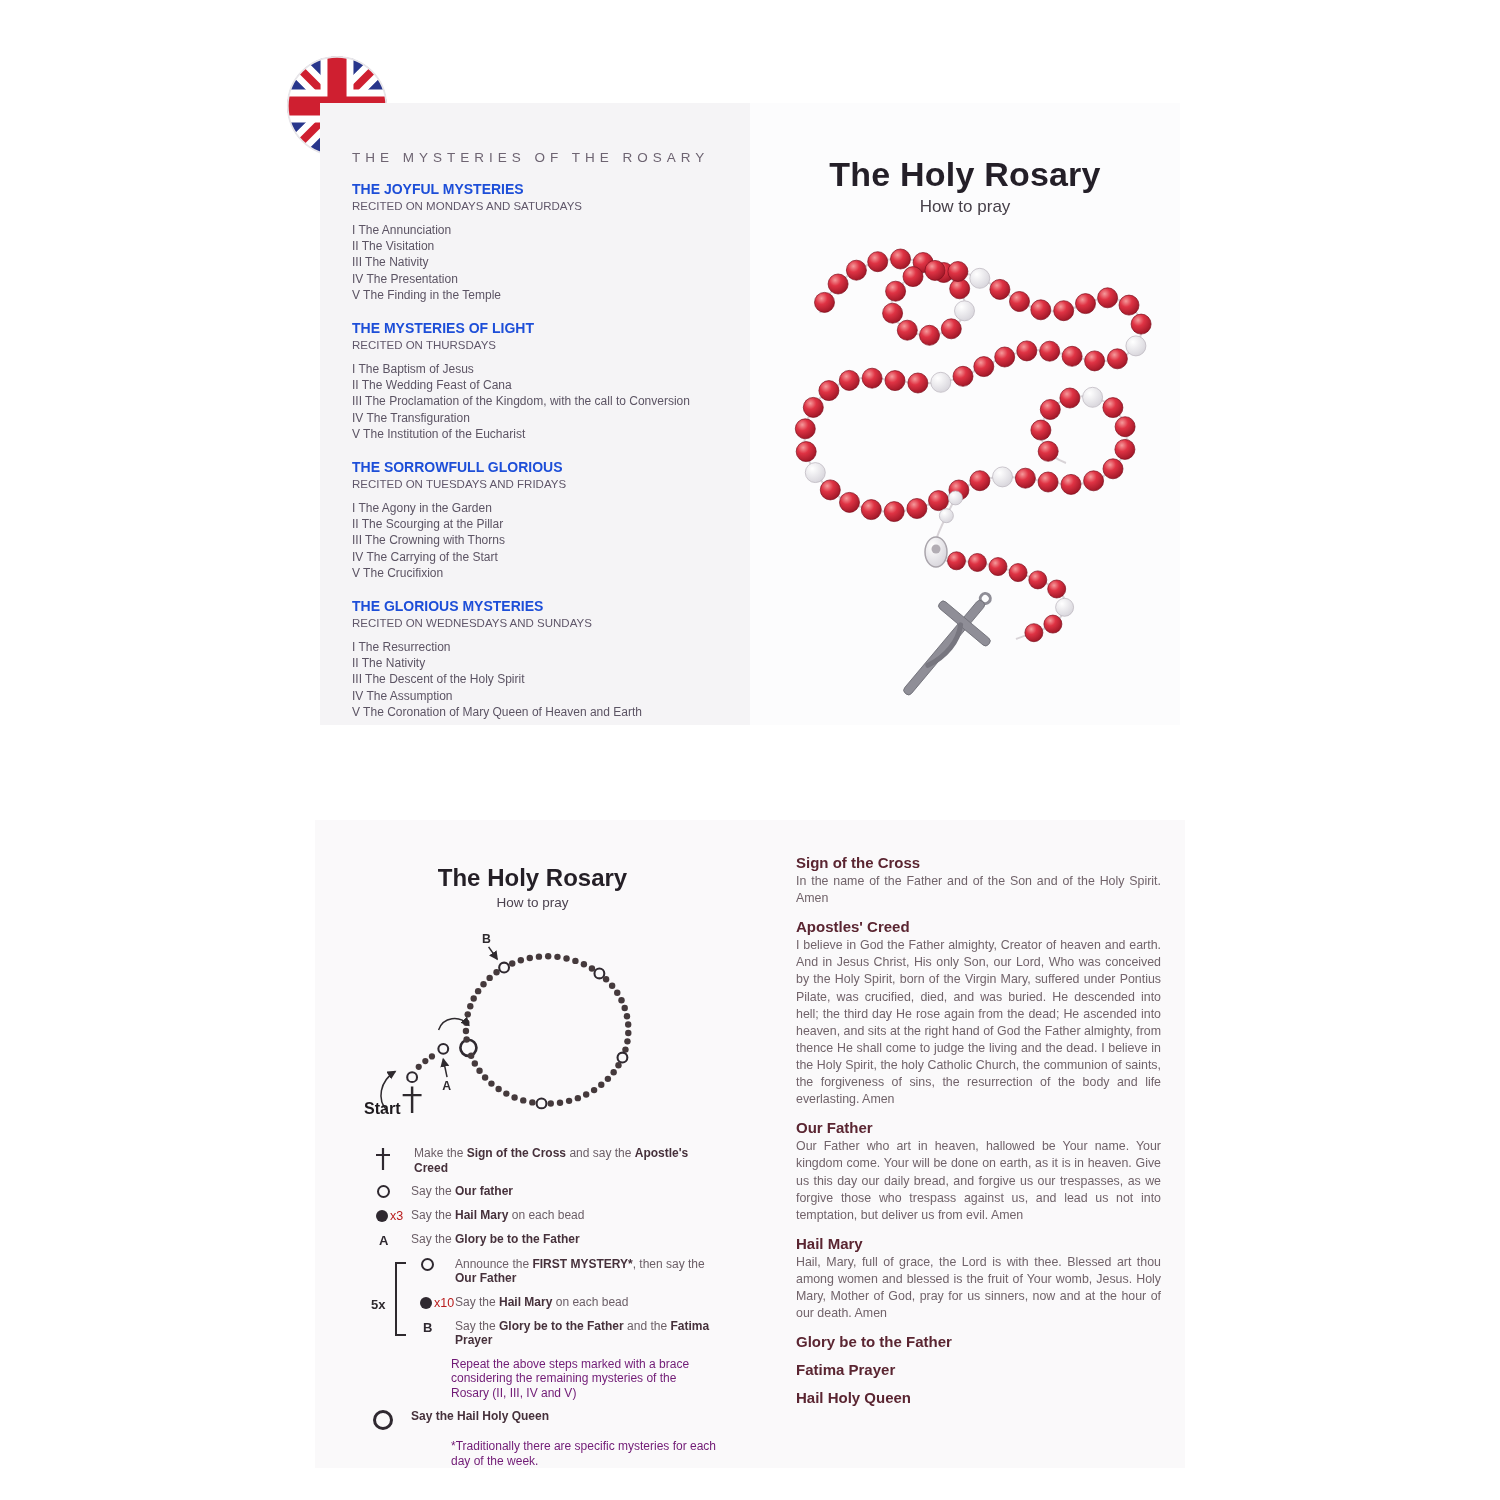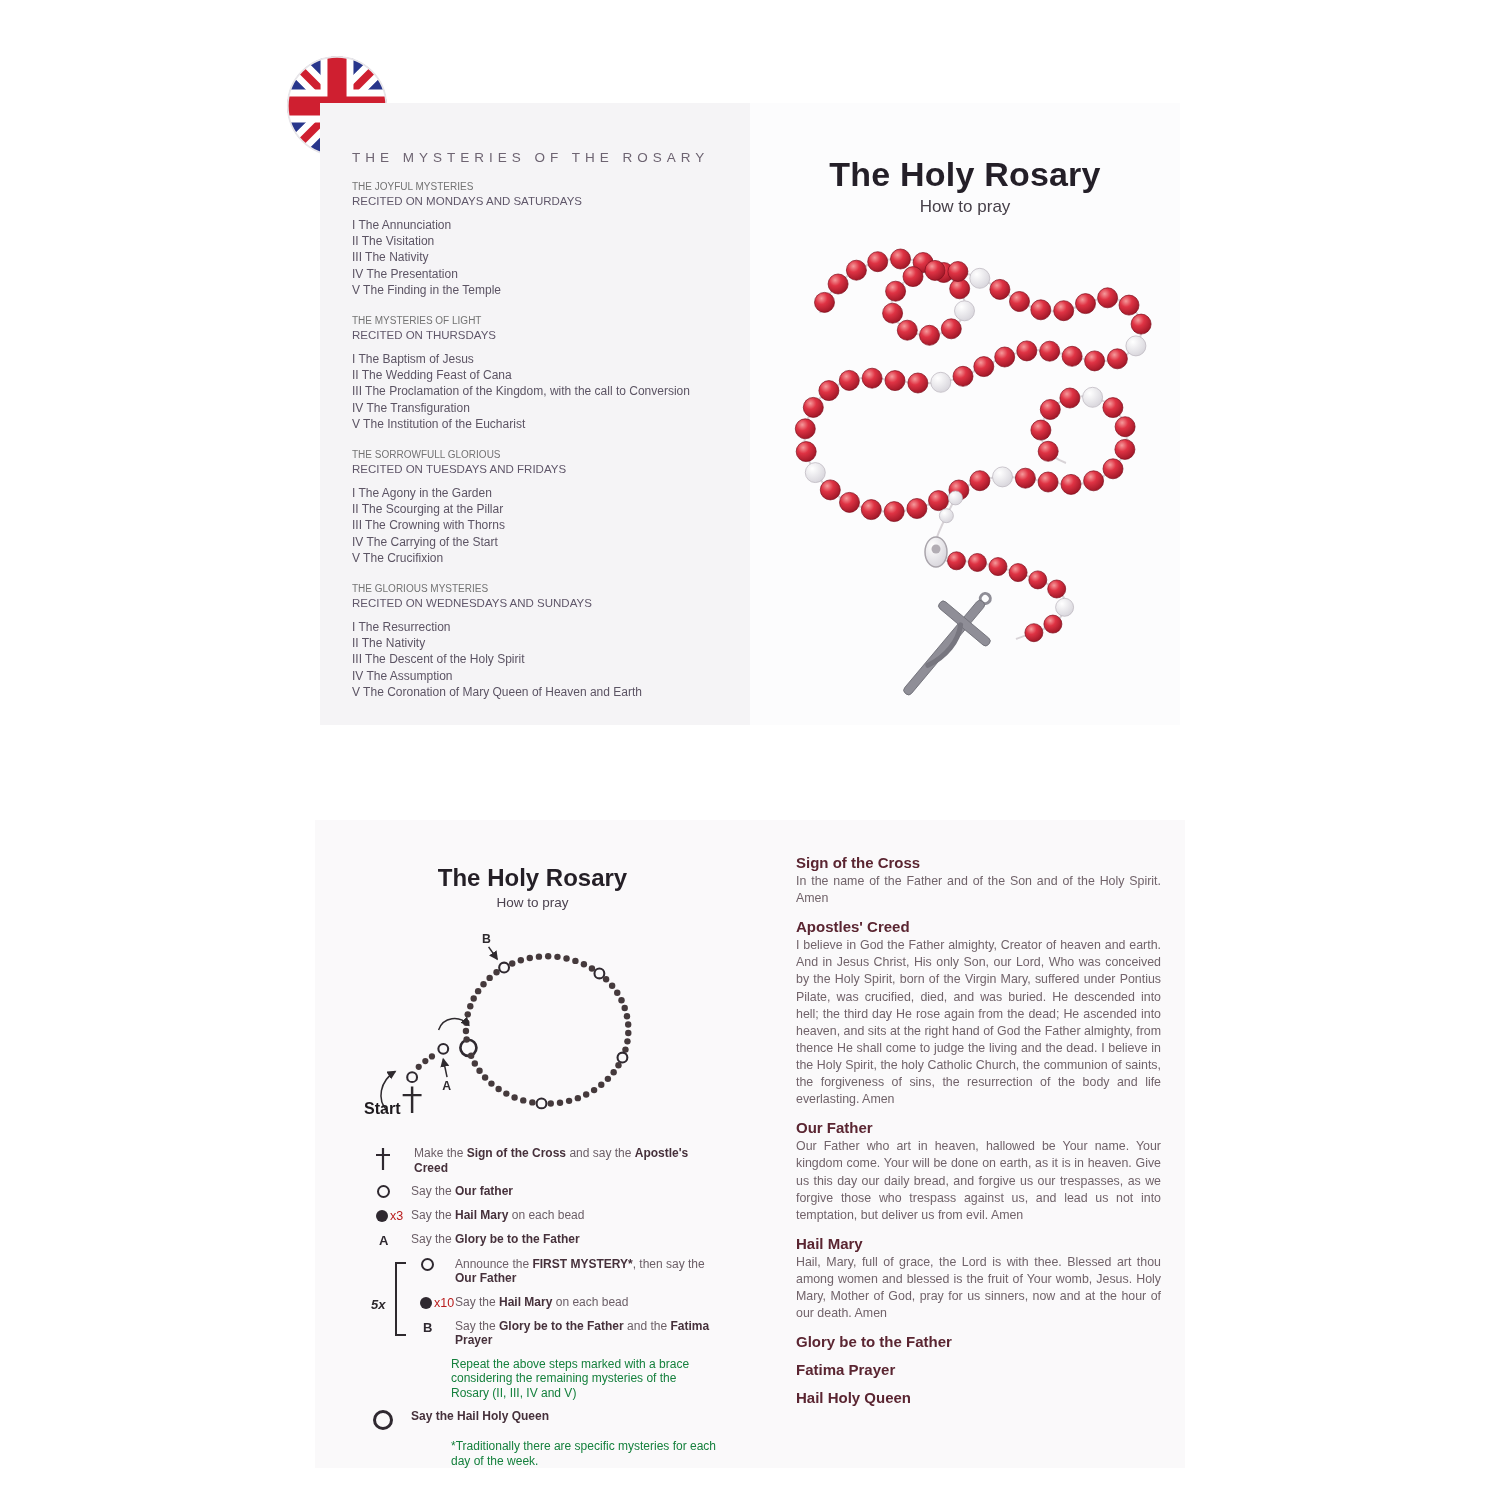--- a/index.html
+++ b/index.html
@@ -13,49 +13,49 @@
   .card-bottom{left:315px;top:820px;width:870px;height:648px;background:#faf9fa;}
   .page{position:relative;box-sizing:border-box;}
   .page-top-left{width:430px;height:100%;padding:47px 20px 0 32px;}
   .page-top-right{width:430px;height:100%;background:#fcfcfd;}
   .page-bottom-left{width:435px;height:100%;}
   .page-bottom-right{width:435px;height:100%;padding:34px 24px 0 46px;}
 
   
   .tl-header{font-size:13.5px;letter-spacing:5px;color:#6e6472;font-weight:500;margin-bottom:16px;white-space:nowrap;}
   .section{margin-bottom:17px;}
-  .sec-title{font-size:10px;font-weight:normal;color:#737373;margin:0;}
+  .sec-title{font-size:14px;font-weight:bold;color:#1d4ed8;margin:0;}
   .sec-sub{font-size:11.5px;color:#60576a;margin-top:3px;}
   .sec-items{list-style:none;margin:10px 0 0 0;padding:0;font-size:12px;color:#5c5464;line-height:16.2px;}
 
   
   .tr-title{font-size:34px;font-weight:bold;color:#241f28;text-align:center;margin-top:52px;letter-spacing:0.2px;}
   .tr-sub{font-size:17px;color:#474049;text-align:center;margin-top:3px;}
   .rosary-wrap{width:430px;margin-top:6px;}
 
   
   .bl-title{font-size:24px;font-weight:bold;color:#241f26;text-align:center;margin-top:44px;}
   .bl-sub{font-size:13.5px;color:#4c4350;text-align:center;margin-top:3px;}
   .diagram-wrap{margin:10px 0 0 48px;}
 
   .legend{margin:4px 0 0 56px;font-size:12px;color:#6b5e66;}
   .lg-row{display:flex;align-items:flex-start;margin-bottom:9px;}
   .lg-sym{width:40px;flex:none;display:flex;align-items:center;padding-top:1px;}
   .lg-txt{flex:1;padding-right:34px;line-height:14.5px;}
   .lg-txt .seg-b{font-weight:bold;color:#46313b;}
-  .lg-muted{color:#15803d;}
+  .lg-muted{color:#701a75;}
   .sym-open{width:9px;height:9px;border:2.4px solid #2f2930;border-radius:50%;background:transparent;margin-left:6px;}
   .sym-big{width:14px;height:14px;border:3.4px solid #2f2930;border-radius:50%;margin-left:2px;}
   .sym-dot{width:12px;height:12px;background:#2f2930;border-radius:50%;margin-left:5px;}
   .sym-mult{font-size:12.5px;color:#b91c1c;margin-left:2px;}
   .sym-letter{font-size:13px;font-weight:bold;color:#2f2930;margin-left:8px;}
   .braced-group{position:relative;margin-left:0;}
   .brace{position:absolute;left:24px;top:5px;bottom:12px;width:9px;
          border:2px solid #2e2a2e;border-right:none;}
-  .brace-label{position:absolute;left:0px;top:45%;font-size:13px;font-weight:bold;color:#2e2a2e;font-style:italic;}
+  .brace-label{position:absolute;left:0px;top:45%;font-size:13px;font-weight:bold;color:#2e2a2e;}
   .braced-group .lg-row{margin-left:44px;}
   .braced-group .lg-sym{width:40px;}
   .braced-group .lg-txt{padding-right:34px;}
   .lg-indent{margin-left:40px;}
 
   
   .prayer-title{font-size:15px;font-weight:bold;color:#5a2531;margin:11px 0 2px 0;}
   .prayer-title:first-child{margin-top:0;}
   .prayer-body{font-size:12.4px;color:#71636a;line-height:1.38;margin:0;text-align:justify;}
 

